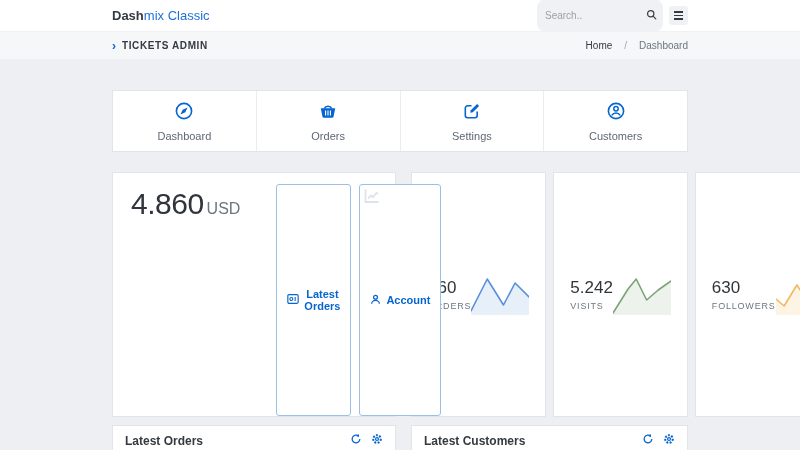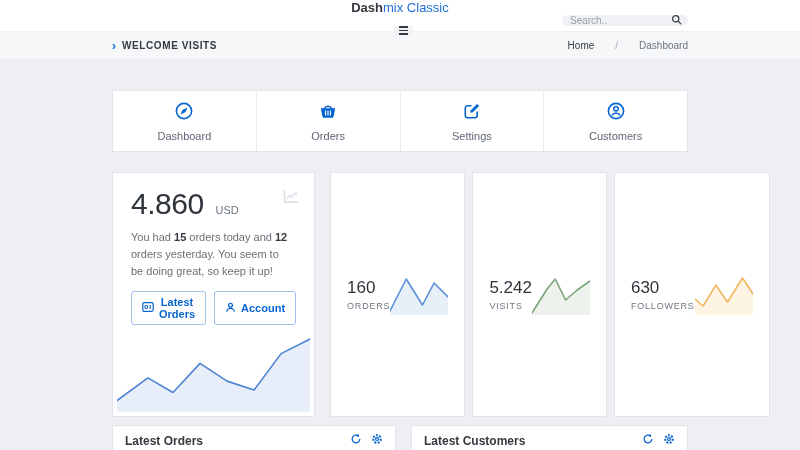--- a/index.html
+++ b/index.html
@@ -7,21 +7,21 @@
   body {
     width:800px; height:450px; overflow:hidden;
     background:#edeff3;
     font-family:"Liberation Sans", sans-serif;
     color:#343a40;
   }
   .container { width:576px; margin:0 auto; }
 
   
   .topbar { background:#fff; height:32px; border-bottom:1px solid #f0f1f4; }
-  .topbar .container { display:flex; align-items:center; height:100%;flex-direction:column; }
+  .topbar .container { display:flex; align-items:center; height:100%; }
   .logo { font-size:13px; text-decoration:none; cursor:pointer; white-space:nowrap; }
   .logo .lb { font-weight:700; color:#343a40; }
   .logo .lm { font-weight:400; color:#1f6fd8; }
   .logo .lv { font-weight:400; color:#1f6fd8; }
   .search-wrap { margin-left:auto; position:relative; width:126px; height:33px;
     background:#eff1f4; border-radius:9px; display:flex; align-items:center; }
   .search-wrap input { border:0; background:transparent; outline:none; width:100%;
     font-family:inherit; font-size:10px; color:#495057; padding:0 24px 0 8px; }
   .search-wrap input::placeholder { color:#9aa1a9; }
   .search-btn { position:absolute; right:3px; top:0; height:100%; width:18px;
@@ -30,41 +30,41 @@
     border-radius:3px; display:flex; flex-direction:column; align-items:center;
     justify-content:center; gap:2px; cursor:pointer; }
   .menu-btn i { display:block; width:9px; height:1.5px; background:#343a40; }
 
   
   .welcome { background:#f6f7f9; height:28px; border-bottom:1px solid #eceef2; }
   .welcome .container { display:flex; align-items:center; height:100%; }
   .welcome-left { display:flex; align-items:center; gap:6px; }
   .chev { color:#0665d0; font-weight:700; font-size:12px; line-height:1; }
   .welcome-title { font-size:10px; font-weight:700; letter-spacing:.6px; color:#343a40; }
-  .crumbs { margin-left:auto; font-size:10px; display:flex; gap:21px; align-items:center; }
+  .crumbs { margin-left:auto; font-size:10px; display:flex; gap:12px; align-items:center; }
   .crumb-home { color:#343a40; cursor:pointer; }
   .crumb-sep { color:#a3aab2; }
   .crumb-cur { color:#6c757d; }
 
   
   .content .container { padding-top:30px; }
 
   .nav-cards { display:flex; background:#fff; border:1px solid #e1e5eb; height:62px; }
   .nav-cell { flex:1; display:flex; flex-direction:column; align-items:center;
     justify-content:center; gap:5px; border-right:1px solid #e9ecf0; cursor:pointer; }
   .nav-cell:last-child { border-right:0; }
   .nav-label { font-size:11px; color:#5f6775; }
 
   .grid { display:flex; gap:15px; margin-top:20px; }
 
   .big-card { width:284px; height:245px; background:#fff; border:1px solid #e1e5eb;
-    display:flex; flex-direction:column; position:relative; }
+    display:flex; flex-direction:row; position:relative; }
   .value-row { padding:14px 18px 0; display:flex; align-items:baseline; }
   .big-value { font-size:30px; font-weight:400; color:#2f353b; letter-spacing:-.5px; }
-  .currency { font-size:11px; color:#6c757d; margin-left:12px; }
+  .currency { font-size:16px; color:#6c757d; margin-left:3px; }
   .chart-line-icon { position:absolute; top:13px; right:13px; }
   .message { margin:8px 18px 0; font-size:11px; line-height:1.55; color:#697076; padding-right:6px; }
   .message b { color:#343a40; font-weight:700; }
   .btn-row { margin:11px 18px 0; display:flex; gap:8px; }
   .btn { display:inline-flex; align-items:center; gap:5px; padding:4px 10px;
     background:#fff; border:1px solid #9cbfe8; border-radius:3px; color:#0665d0;
     font-size:11px; font-weight:700; font-family:inherit; cursor:pointer; }
   .main-chart-wrap { flex:1; margin:6px 4px 4px; min-height:0; }
   svg.fillsvg { width:100%; height:100%; display:block; }
 
@@ -108,21 +108,21 @@
           <i></i>
         </span>
     </button>
   </div>
 </header>
 
 <div class="welcome">
   <div class="container">
     <div class="welcome-left">
       <span class="chev">›</span>
-      <span class="welcome-title">WELCOME VISITS</span>
+      <span class="welcome-title">TICKETS ADMIN</span>
     </div>
     <nav class="crumbs">
       <a class="crumb-home">Home</a>
       <span class="crumb-sep">/</span>
       <span class="crumb-cur">Dashboard</span>
     </nav>
   </div>
 </div>
 
 <main class="content">
@@ -178,21 +178,20 @@
           <svg viewBox="0 0 20 20" width="20" height="20">
               <path d="M3.5 3.5v12.5h13" fill="none" stroke="#dfe3e9" stroke-width="1.8"></path>
               <polyline points="6,12.5 9,9.5 11,11.2 14.6,6.8" fill="none" stroke="#dfe3e9" stroke-width="1.8"></polyline>
               <polygon points="15.5,5.6 16.4,9.1 13.1,7.4" fill="#dfe3e9"></polygon>
             </svg>
         </span>
         <div class="value-row">
           <span class="big-value">4.860</span>
           <span class="currency">USD</span>
         </div>
-        <p class="message"><span>You had </span><b>15</b><span> orders today and </span><b>12</b><span> orders yesterday. You seem to be doing great, so keep it up!</span></p>
         <div class="btn-row">
           <button class="btn">
             <span>
               <svg viewBox="0 0 14 12" width="12" height="10">
                   <rect x="0.8" y="0.8" width="12.4" height="10.4" rx="1.5" fill="none" stroke="#0665d0" stroke-width="1.4"></rect>
                   <circle cx="5" cy="6" r="1.8" fill="none" stroke="#0665d0" stroke-width="1.3"></circle>
                   <line x1="9.6" y1="3.5" x2="9.6" y2="8.5" stroke="#0665d0" stroke-width="1.3"></line>
                 </svg>
             </span>
             <span>Latest Orders</span>

